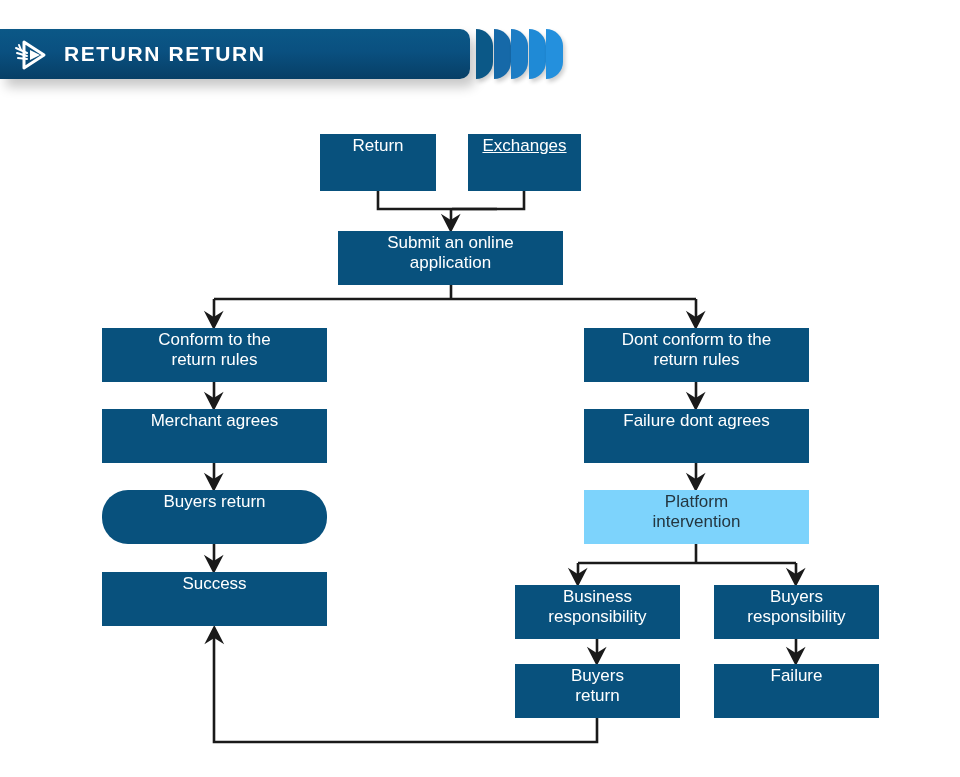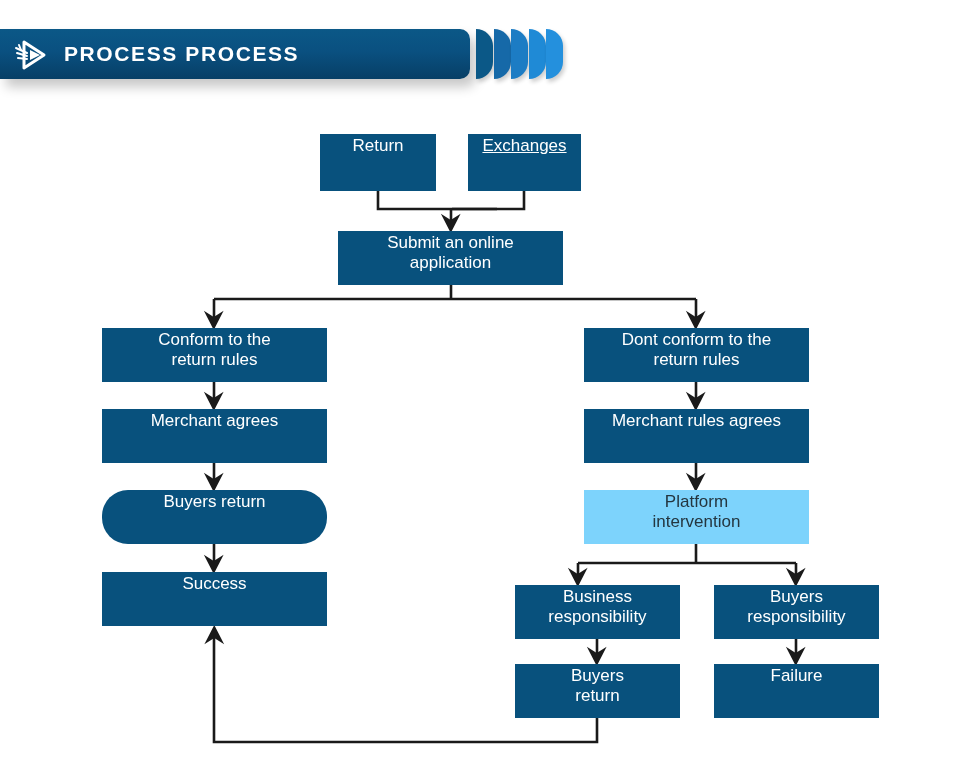--- a/index.html
+++ b/index.html
@@ -110,21 +110,21 @@
   <div id="header-logo">
     <svg width="34" height="34" viewBox="0 0 34 34">
       <path d="M10 4 L30 17 L10 30 Z" fill="none" stroke="#ffffff" stroke-width="3" stroke-linejoin="round"></path>
       <path d="M16 12 L26 17 L16 22 Z" fill="#ffffff"></path>
       <path d="M2 10 L13 15" stroke="#ffffff" stroke-width="2" stroke-linecap="round"></path>
       <path d="M3 15 L13 18" stroke="#ffffff" stroke-width="2" stroke-linecap="round"></path>
       <path d="M4 20 L13 21" stroke="#ffffff" stroke-width="2" stroke-linecap="round"></path>
       <path d="M5 7 L7 12" stroke="#ffffff" stroke-width="2" stroke-linecap="round"></path>
     </svg>
   </div>
-  <div id="header-title">PROCESS PROCESS</div>
+  <div id="header-title">RETURN RETURN</div>
 </div>
 <div id="header-arcs">
     <div class="arc" style="left: 0px; background: rgb(11, 88, 135);"></div>
     <div class="arc" style="left: 17.5px; background: rgb(22, 105, 168);"></div>
     <div class="arc" style="left: 35px; background: rgb(28, 124, 196);"></div>
     <div class="arc" style="left: 52.5px; background: rgb(31, 138, 214);"></div>
     <div class="arc" style="left: 70px; background: rgb(36, 144, 221);"></div>
   </div>
 
 <div id="flowchart">
@@ -176,21 +176,21 @@
   <div class="node dark" style="left:102px;top:328px;width:225px;height:54px;">
     <span>Conform to the<br>return rules</span>
   </div>
   <div class="node dark" style="left:584px;top:328px;width:225px;height:54px;">
     <span>Dont conform to the<br>return rules</span>
   </div>
   <div class="node dark" style="left:102px;top:409px;width:225px;height:54px;">
     <span>Merchant agrees</span>
   </div>
   <div class="node dark" style="left:584px;top:409px;width:225px;height:54px;">
-    <span>Merchant rules agrees</span>
+    <span>Failure dont agrees</span>
   </div>
   <div class="node dark" style="left:102px;top:490px;width:225px;height:54px;border-radius:26px;">
     <span>Buyers return</span>
   </div>
   <div class="node light" style="left:584px;top:490px;width:225px;height:54px;">
     <span>Platform<br>intervention</span>
   </div>
   <div class="node dark" style="left:102px;top:572px;width:225px;height:54px;">
     <span>Success</span>
   </div>

